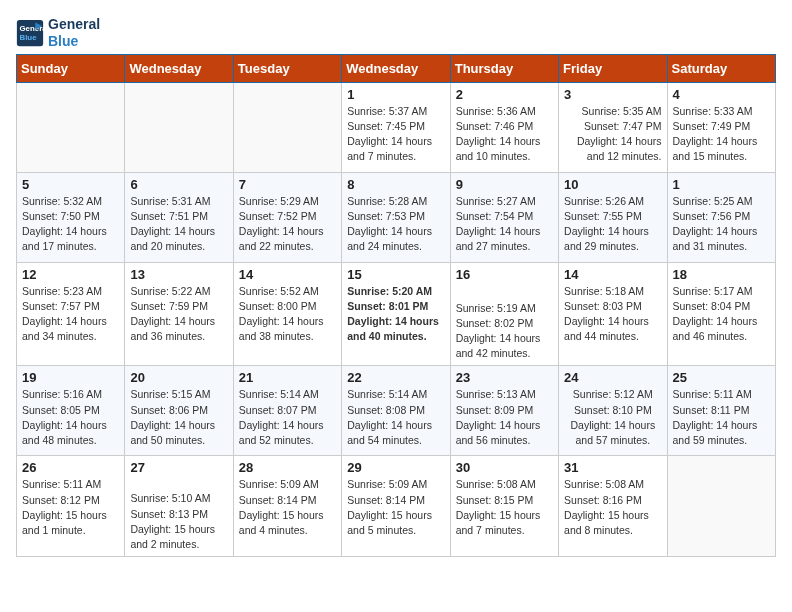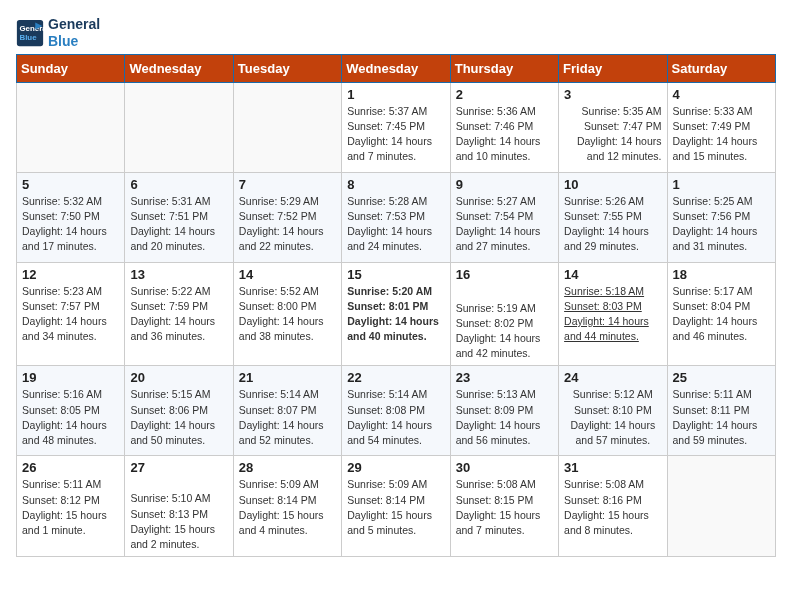--- a/index.html
+++ b/index.html
@@ -237,21 +237,21 @@
         </td>
         <td>
           <span class="day-num">16</span>
           <div class="cell-content" style="white-space: pre-line; margin-top: 19px;">Sunrise: 5:19 AM
 Sunset: 8:02 PM
 Daylight: 14 hours
 and 42 minutes.</div>
         </td>
         <td>
           <span class="day-num">14</span>
-          <div class="cell-content" style="white-space: pre-line; text-decoration: underline;">Sunrise: 5:18 AM
+          <div class="cell-content" style="white-space: pre-line;">Sunrise: 5:18 AM
 Sunset: 8:03 PM
 Daylight: 14 hours
 and 44 minutes.</div>
         </td>
         <td>
           <span class="day-num">18</span>
           <div class="cell-content" style="white-space: pre-line;">Sunrise: 5:17 AM
 Sunset: 8:04 PM
 Daylight: 14 hours
 and 46 minutes.</div>

